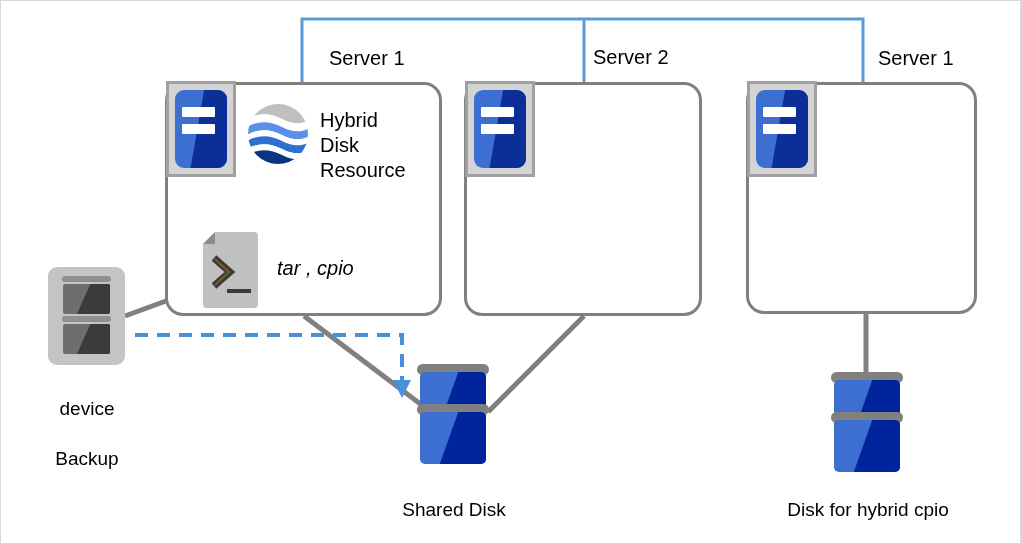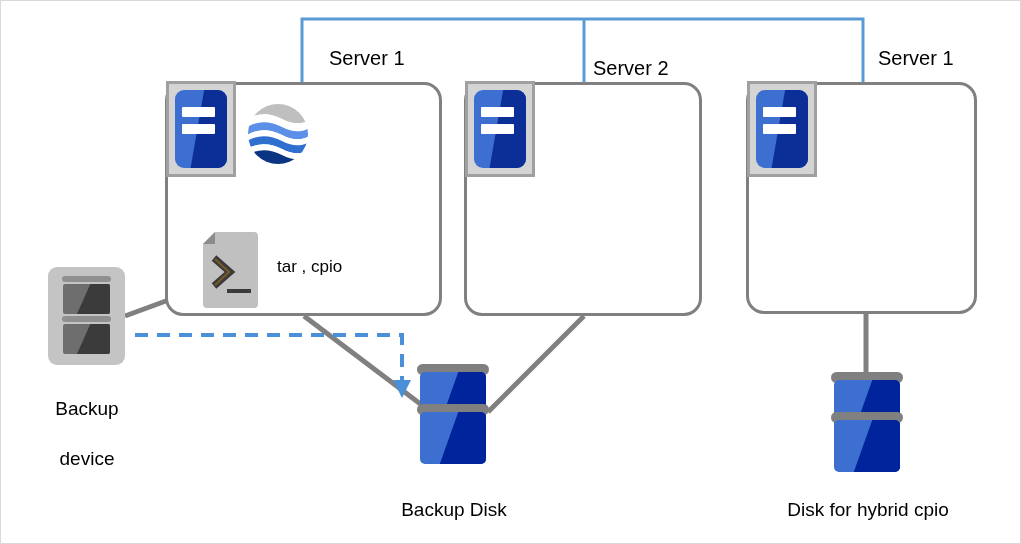--- a/index.html
+++ b/index.html
@@ -84,23 +84,24 @@
     font-size: 20px;
     line-height: 25px;
     color: #000000;
   }
 
   
   .script-icon { position: absolute; }
 
   .script-label {
     position: absolute;
-    font-size: 17px;
+    font-size: 20px;
     color: #000000;
     white-space: nowrap;
+    font-style: italic;
   }
 
   
   .disk-stack { position: absolute; }
   .disk-cap {
     position: absolute;
     left: 0;
     width: 100%;
     height: 11px;
     background: #808080;
@@ -218,34 +219,39 @@
         <path d="M-6,30 C8,18 22,18 36,25 C50,32 58,30 70,22 L70,14 C58,22 50,24 36,17 C22,10 8,10 -6,22 Z" fill="#ffffff"></path>
         <path d="M-6,38 C8,26 22,26 36,33 C50,40 58,38 70,30 L70,22 C58,30 50,32 36,25 C22,18 8,18 -6,30 Z" fill="#5b8fe8"></path>
         <path d="M-6,44 C8,32 22,32 36,39 C50,46 58,44 70,36 L70,30 C58,38 50,40 36,33 C22,26 8,26 -6,38 Z" fill="#ffffff"></path>
         <path d="M-6,52 C8,40 22,40 36,47 C50,54 58,52 70,44 L70,36 C58,44 50,46 36,39 C22,32 8,32 -6,44 Z" fill="#2f6fd0"></path>
         <path d="M-6,58 C8,46 22,46 36,53 C50,60 58,58 70,50 L70,44 C58,52 50,54 36,47 C22,40 8,40 -6,52 Z" fill="#ffffff"></path>
         <path d="M-6,70 L70,70 L70,50 C58,58 50,60 36,53 C22,46 8,46 -6,58 Z" fill="#0b3582"></path>
       </g>
     </svg>
   </div>
 
+  <div class="hybrid-text" style="left:319px; top:107px;">
+    <div>Hybrid</div>
+    <div>Disk</div>
+    <div>Resource</div>
+  </div>
 
   <div class="script-icon" style="left:198px; top:231px; width:63px; height:76px;">
     <svg viewBox="0 0 63 76" width="63" height="76">
       <path d="M16,0 L55,0 A4,4 0 0 1 59,4 L59,72 A4,4 0 0 1 55,76 L8,76 A4,4 0 0 1 4,72 L4,12 Z" fill="#c0c0c0"></path>
       <path d="M16,0 L4,12 L16,12 Z" fill="#8c8c8c"></path>
       <path d="M15,26 L31,40 L15,54" fill="none" stroke="#3a3a3a" stroke-width="7" stroke-linecap="butt" stroke-linejoin="miter"></path>
       <path d="M16,27 L30,40 L16,53" fill="none" stroke="#7a5a2a" stroke-width="2" stroke-linecap="butt"></path>
       <rect x="28" y="57" width="24" height="4" fill="#3a3a3a"></rect>
     </svg>
   </div>
 
   <div class="script-label" style="left:276px; top:256px;">tar , cpio</div>
 
-  <div class="server-label" style="left:592px; top:56px;">Server 2</div>
+  <div class="server-label" style="left:592px; top:45px;">Server 2</div>
 
   <div class="server-box" style="left:463px; top:81px; width:238px; height:234px;"></div>
 
   <div class="server-icon" style="left:464px; top:80px; width:70px; height:96px;">
     <div class="server-icon-inner">
       <div class="server-icon-shade"></div>
       <div class="server-bar b1"></div>
       <div class="server-bar b2"></div>
     </div>
   </div>
@@ -267,37 +273,37 @@
     <div class="bk-body" style="top:17px;">
         <div class="shade"></div>
       </div>
     <div class="bk-cap" style="top:49px;"></div>
     <div class="bk-body" style="top:57px;">
         <div class="shade"></div>
       </div>
   </div>
 
   <div class="caption" style="left:21px; top:370px; width:130px;">
+    <div>device</div>
     <div>Backup</div>
-    <div>device</div>
   </div>
 
   <div class="disk-stack" style="left:416px; top:363px; width:72px; height:92px;">
     <div class="disk-cap" style="top:0px;"></div>
     <div class="disk-body" style="top:8px;">
         <div class="shade"></div>
       </div>
     <div class="disk-cap" style="top:40px;"></div>
     <div class="disk-body" style="top:48px;">
         <div class="shade"></div>
       </div>
   </div>
 
   <div class="caption" style="left:322px; top:471px; width:262px;">
-    <div>Backup Disk</div>
+    <div>Shared Disk</div>
     
   </div>
 
   <div class="disk-stack" style="left:830px; top:371px; width:72px; height:92px;">
     <div class="disk-cap" style="top:0px;"></div>
     <div class="disk-body" style="top:8px;">
         <div class="shade"></div>
       </div>
     <div class="disk-cap" style="top:40px;"></div>
     <div class="disk-body" style="top:48px;">

